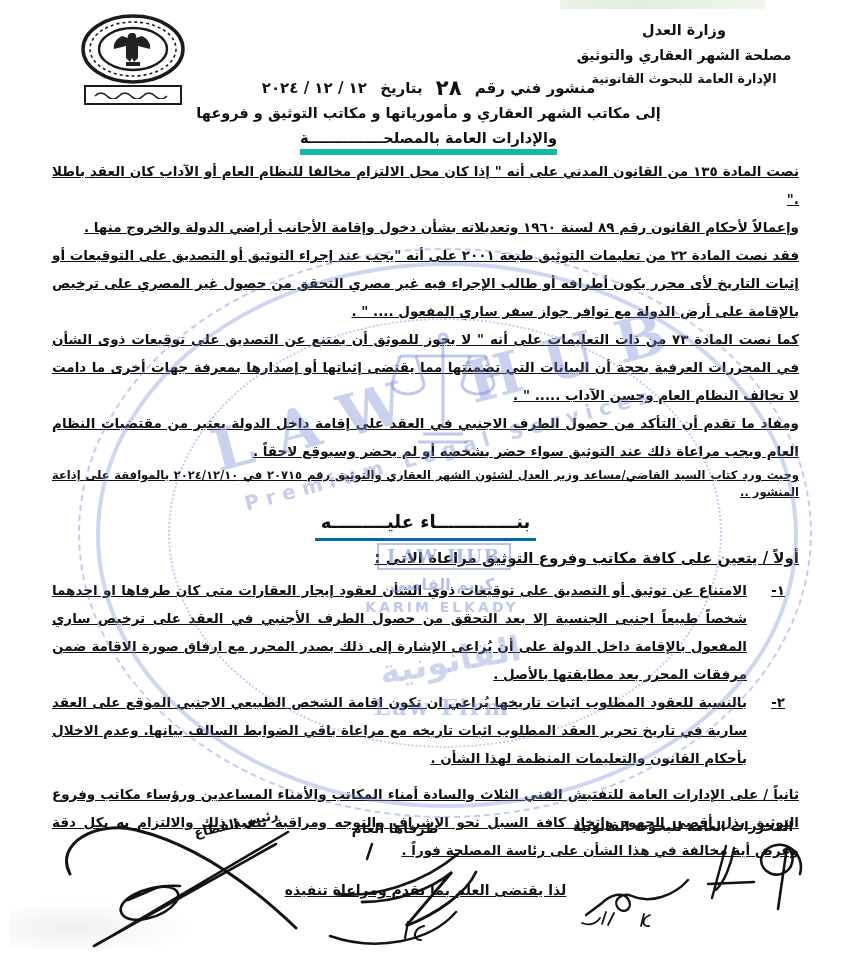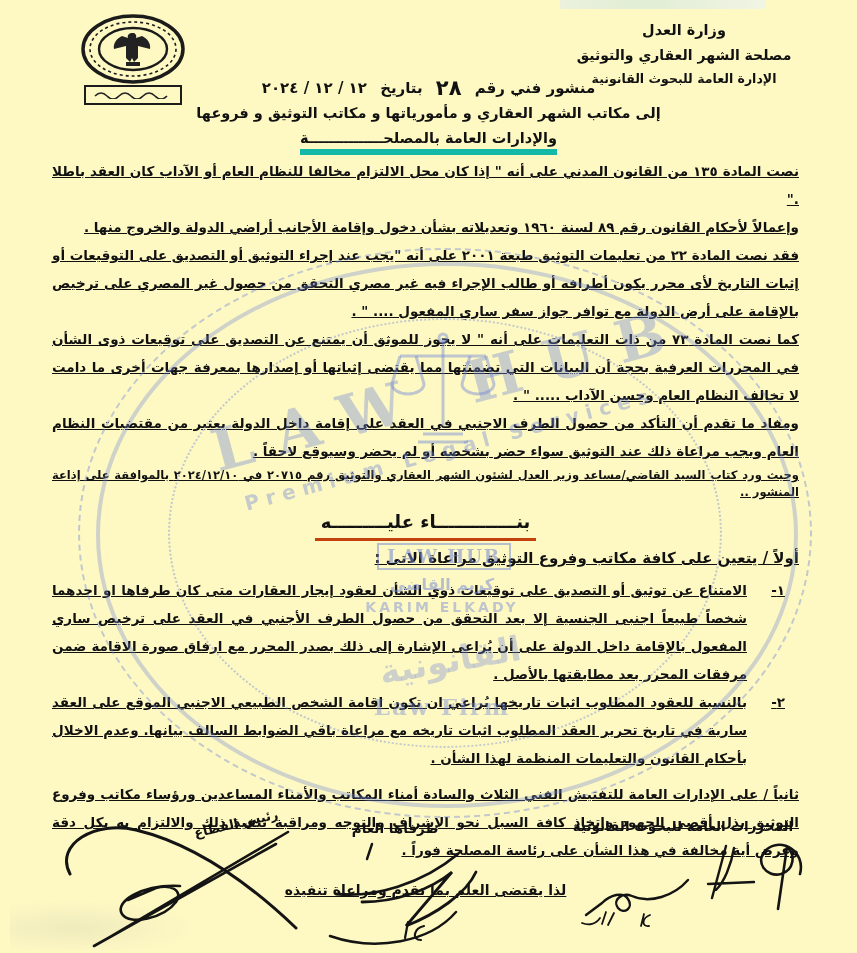--- a/index.html
+++ b/index.html
@@ -1,20 +1,20 @@
 <!DOCTYPE html>
 <html lang="ar" dir="rtl"><head>
 <meta charset="utf-8">
 <style>
   html,body{margin:0;padding:0;background:#e9e9e9;}
   .page{
     position:relative;
     width:857px;height:953px;
     margin:0 auto;
-    background:#fef9c3;
+    background:#ffffff;
     font-family:"DejaVu Sans",sans-serif;
     direction:rtl;
     overflow:hidden;
     color:#111;
   }
   
   .smudge-top{
     position:absolute;top:0;left:560px;width:205px;height:9px;
     background:linear-gradient(90deg,#e7efe2,#dcebd8 40%,#eef4ea);
     opacity:.85;border-radius:2px;
@@ -48,21 +48,21 @@
   .doc-body{
     position:absolute;top:157px;right:58px;left:52px;
     font-weight:bold;font-size:13.5px;line-height:28px;
     text-align:justify;text-align-last:right;
     z-index:2;
     text-decoration:underline;
   }
   .doc-body p{margin:0;}
   .note{font-size:11.5px;line-height:17px;margin-top:2px !important;}
   .basis{text-align:center;text-align-last:center;margin:7px 0 3px !important;}
-  .basis span{display:inline-block;font-size:18px;border-bottom:3px solid #c2410c;padding:0 6px 2px;}
+  .basis span{display:inline-block;font-size:18px;border-bottom:3px solid #0369a1;padding:0 6px 2px;}
   .first-heading{font-size:15px;margin:2px 0 4px !important;text-align-last:right;}
   .item{display:flex;margin-right:14px;}
   .item-num{flex:none;width:38px;}
   .item-text{flex:1;}
   .second{margin-top:8px !important;}
   .closing{text-align:center;text-align-last:center;font-size:14px;margin-top:12px !important;}
 
   
   .sig{position:absolute;z-index:3;font-weight:bold;}
   .sig-title{font-size:13.5px;text-align:center;}

